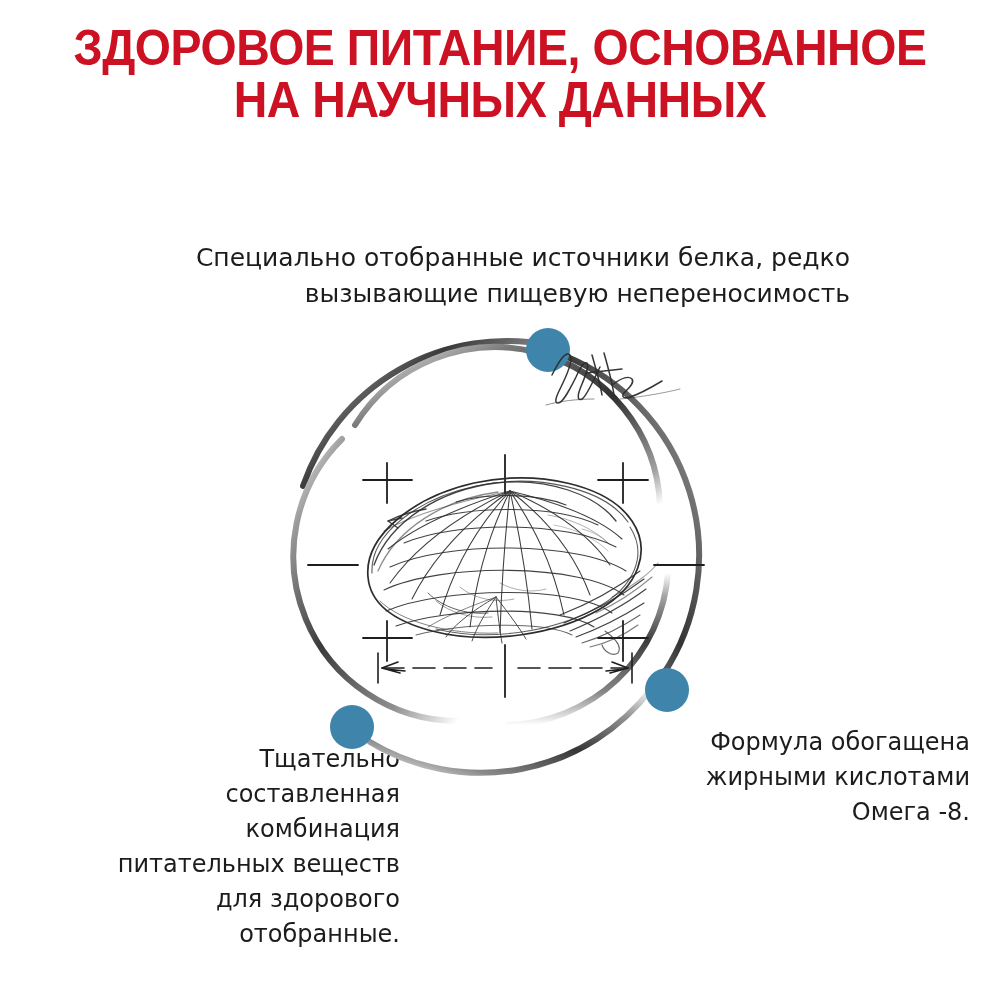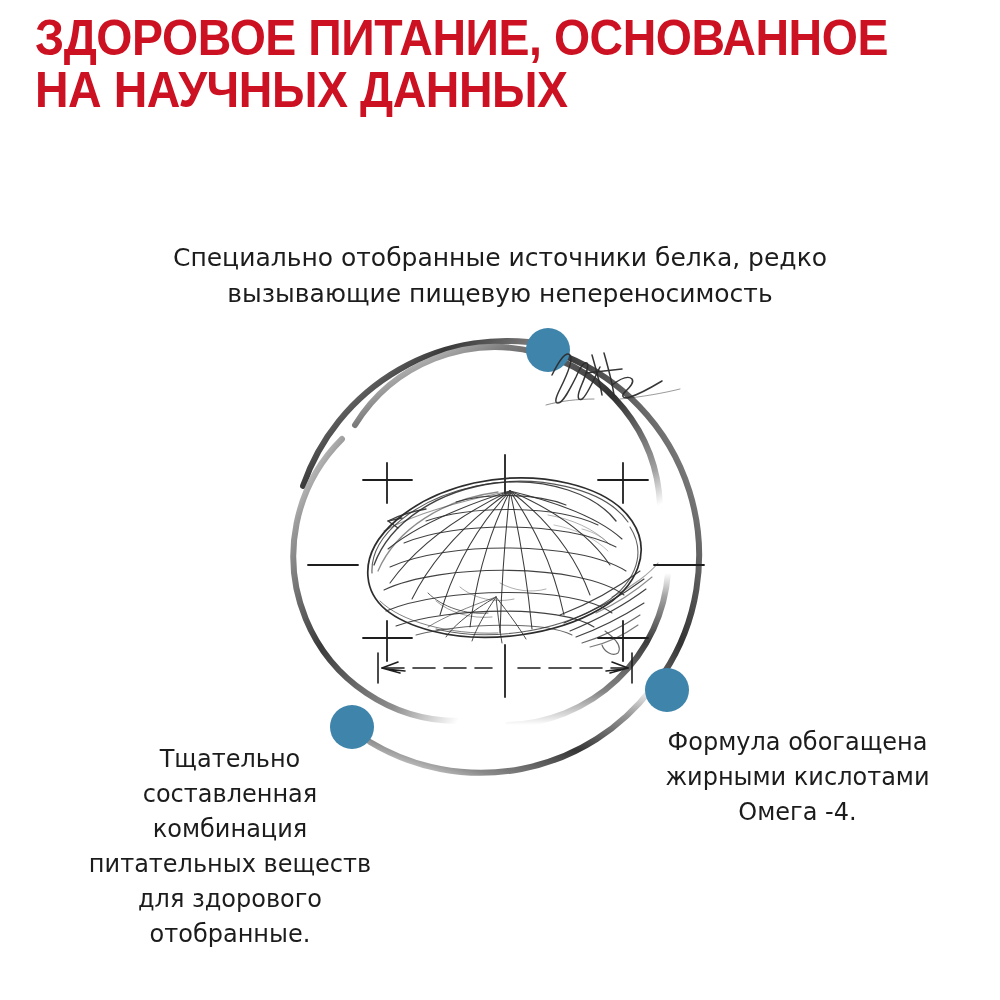--- a/index.html
+++ b/index.html
@@ -13,43 +13,44 @@
     position: relative;
     overflow: hidden;
     font-family: "Liberation Sans", "DejaVu Sans", sans-serif;
     -webkit-font-smoothing: antialiased;
   }
 
   
   .title-block {
     position: absolute;
     left: 0;
-    top: 12px;
+    top: 22px;
     width: 1000px;
+    text-align: center;
   }
   .title-line {
     display: block;
     color: #cc1122;
     font-family: "Liberation Sans Narrow", "Liberation Sans", "DejaVu Sans", sans-serif;
     font-weight: bold;
     font-size: 50px;
     line-height: 52px;
     letter-spacing: -0.5px;
     transform: scaleX(0.93);
     transform-origin: center center;
     white-space: nowrap;
   }
 
   
   .caption {
     position: absolute;
     color: #1c1c1c;
     font-family: "DejaVu Sans", "Liberation Sans", sans-serif;
     font-weight: normal;
-    text-align: center;
+    text-align: right;
     white-space: pre-line;
   }
   .caption-top {
     left: 150px;
     top: 240px;
     width: 700px;
     font-size: 25px;
     line-height: 36px;
   }
   .caption-bottom-left {
@@ -93,21 +94,21 @@
 <div class="caption caption-top">Специально отобранные источники белка, редко
 вызывающие пищевую непереносимость</div>
 <div class="caption caption-bottom-left">Тщательно
 составленная
 комбинация
 питательных веществ
 для здорового
 отобранные.</div>
 <div class="caption caption-bottom-right">Формула обогащена
 жирными кислотами
-Омега -4.</div>
+Омега -8.</div>
 
 <div class="graphic">
 <svg viewBox="0 0 490 490" xmlns="http://www.w3.org/2000/svg">
   <defs>
 
     <linearGradient id="gA" x1="0%" y1="0%" x2="100%" y2="60%">
       <stop offset="0%" stop-color="#ffffff"></stop>
       <stop offset="18%" stop-color="#8d8d8d"></stop>
       <stop offset="45%" stop-color="#3a3a3a"></stop>
       <stop offset="78%" stop-color="#909090"></stop>

